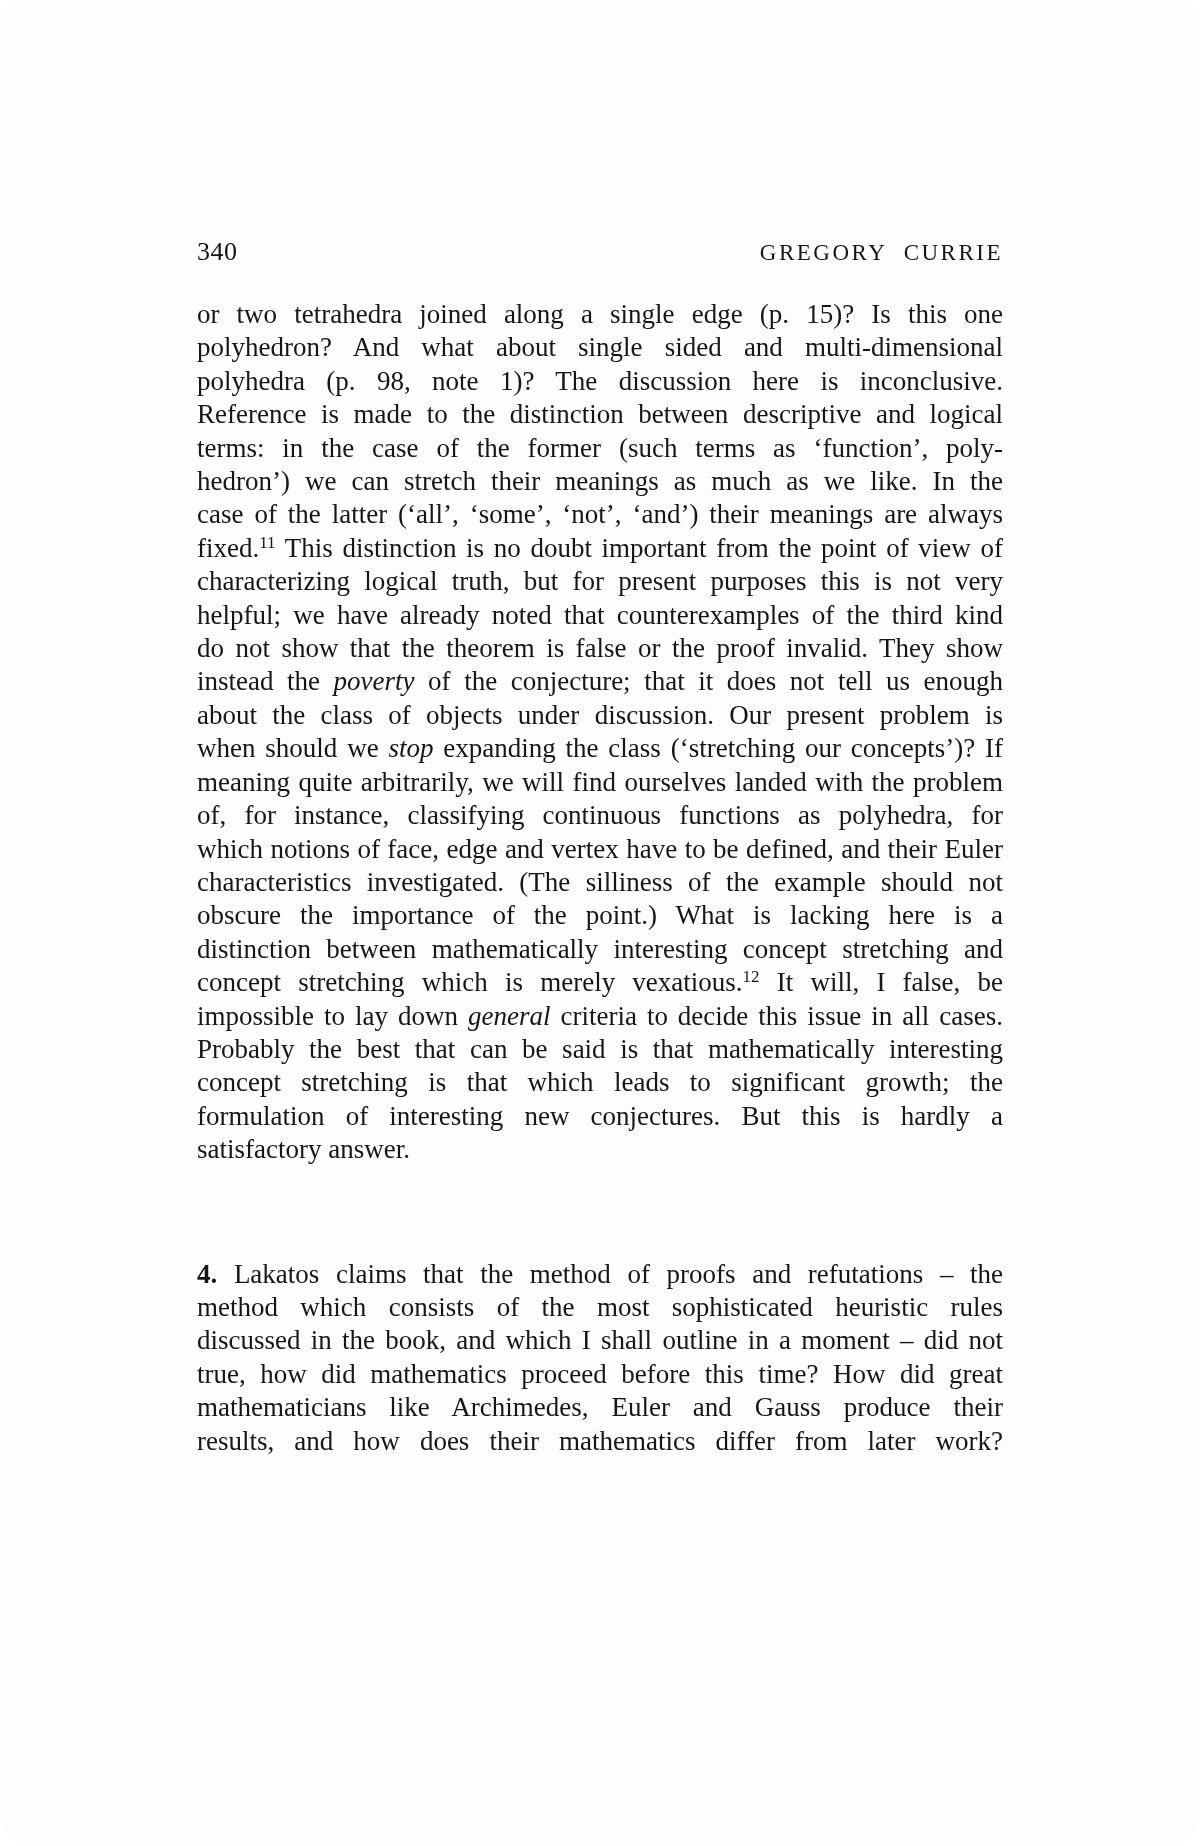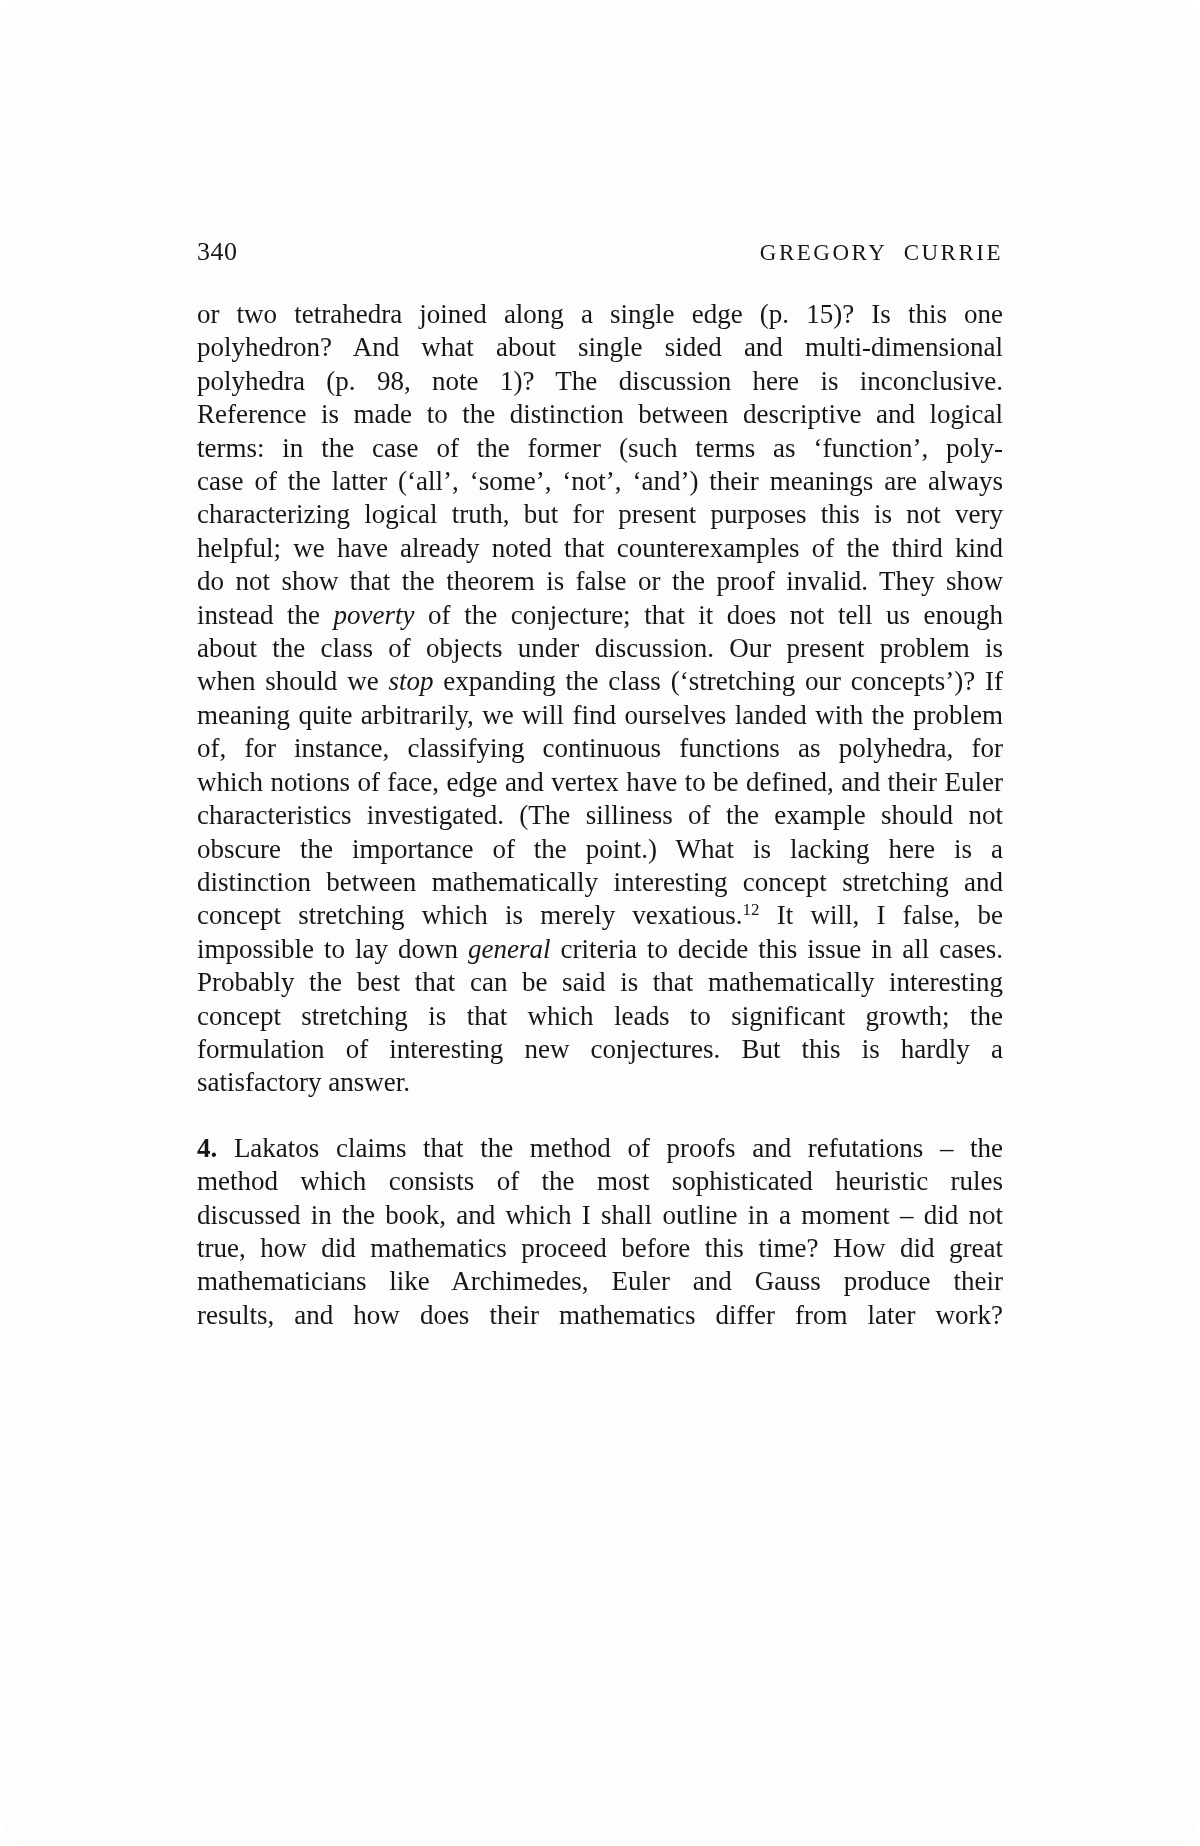--- a/index.html
+++ b/index.html
@@ -43,21 +43,21 @@
   }
   .text-block {
     position: absolute;
     left: 197px;
     top: 298px;
     width: 806px;
     font-size: 27px;
     line-height: 33.4px;
   }
   .para + .para {
-    margin-top: 32px;
+    margin-top: 91px;
   }
   .line {
     text-align: justify;
     text-align-last: justify;
     white-space: normal;
   }
   .line.no-just {
     text-align: center;
     text-align-last: left;
   }
@@ -79,21 +79,23 @@
     <span class="running-head">GREGORY CURRIE</span>
   </header>
 
   <main class="text-block">
       <div class="para">
         <div class="line"><span>or two tetrahedra joined along a single edge (p. 15)? Is this one</span></div>
         <div class="line"><span>polyhedron? And what about single sided and multi-dimensional</span></div>
         <div class="line"><span>polyhedra (p. 98, note 1)? The discussion here is inconclusive.</span></div>
         <div class="line"><span>Reference is made to the distinction between descriptive and logical</span></div>
         <div class="line"><span>terms: in the case of the former (such terms as ‘function’, poly-</span></div>
+        <div class="line"><span>hedron’) we can stretch their meanings as much as we like. In the</span></div>
         <div class="line"><span>case of the latter (‘all’, ‘some’, ‘not’, ‘and’) their meanings are always</span></div>
+        <div class="line"><span>fixed.</span><span class="sup">11</span><span> This distinction is no doubt important from the point of view of</span></div>
         <div class="line"><span>characterizing logical truth, but for present purposes this is not very</span></div>
         <div class="line"><span>helpful; we have already noted that counterexamples of the third kind</span></div>
         <div class="line"><span>do not show that the theorem is false or the proof invalid. They show</span></div>
         <div class="line"><span>instead the </span><span class="it">poverty</span><span> of the conjecture; that it does not tell us enough</span></div>
         <div class="line"><span>about the class of objects under discussion. Our present problem is</span></div>
         <div class="line"><span>when should we </span><span class="it">stop</span><span> expanding the class (‘stretching our concepts’)? If</span></div>
         <div class="line"><span>meaning quite arbitrarily, we will find ourselves landed with the problem</span></div>
         <div class="line"><span>of, for instance, classifying continuous functions as polyhedra, for</span></div>
         <div class="line"><span>which notions of face, edge and vertex have to be defined, and their Euler</span></div>
         <div class="line"><span>characteristics investigated. (The silliness of the example should not</span></div>

